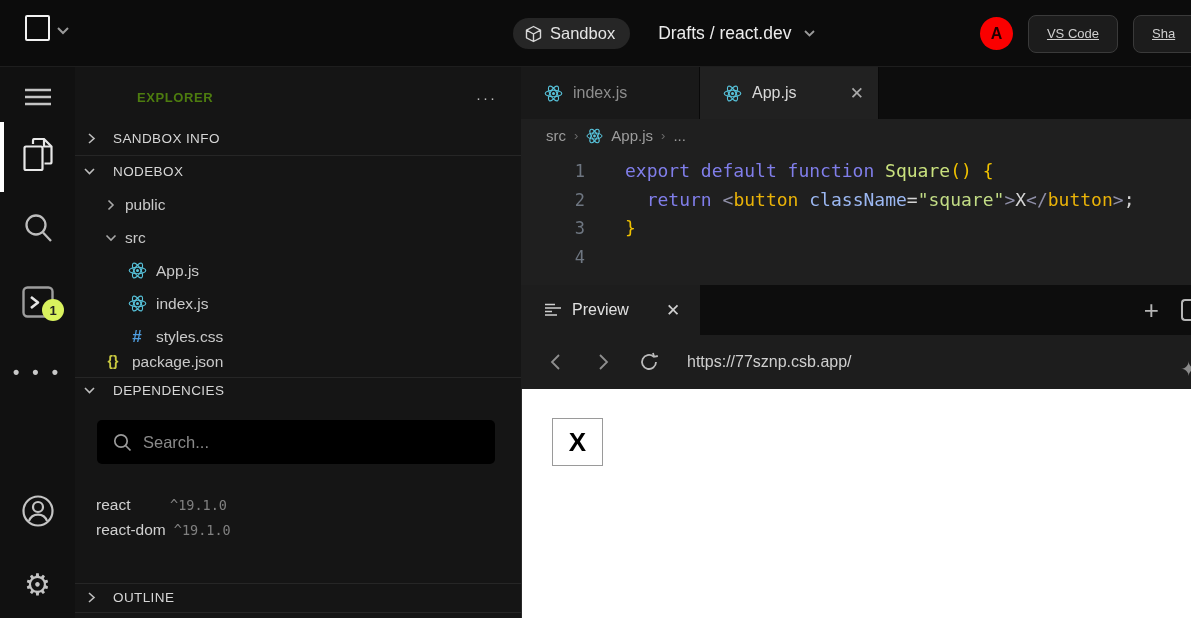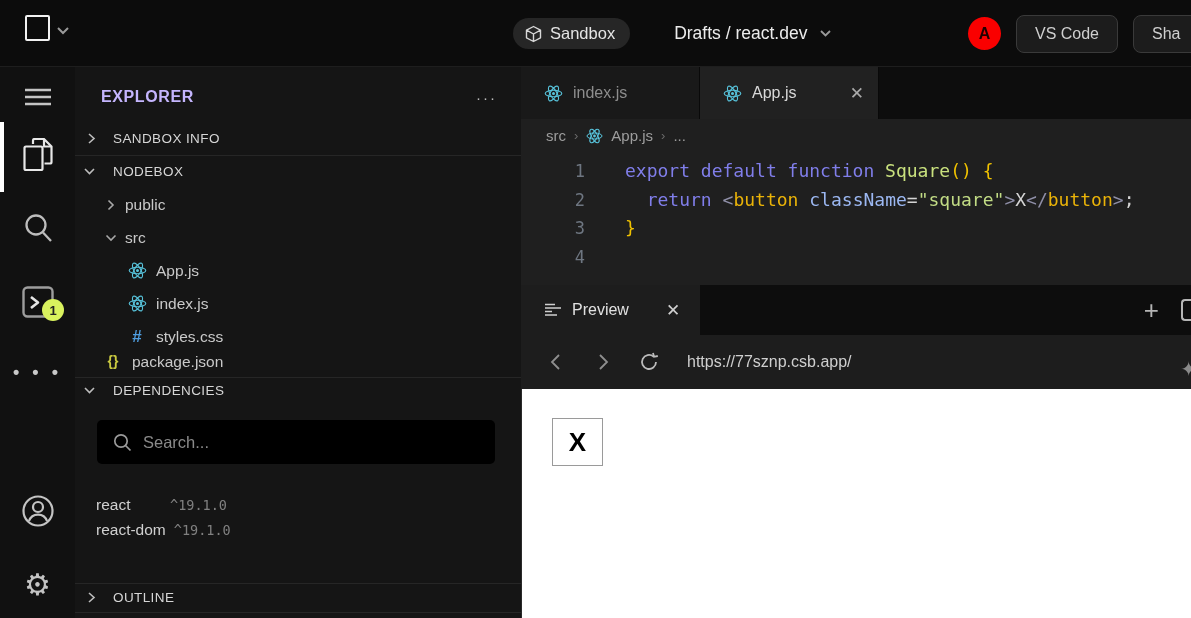--- a/index.html
+++ b/index.html
@@ -11,43 +11,43 @@
   }
   
   .topbar { position:absolute; left:0; top:0; width:1191px; height:67px;
     background:#0c0c0c; border-bottom:1px solid #1e1e1e; }
   .logo-box { position:absolute; left:25px; top:15px; width:25px; height:26px;
     border:2.5px solid #f2f2f2; border-radius:2px; }
   .logo-chevron { position:absolute; left:56px; top:26px; }
   .banner { position:absolute; left:97px; top:17px; height:32px; border-radius:16px;
     display:flex; align-items:center; gap:8px; padding:0 16px 0 18px;
     font-size:17px; font-weight:600; letter-spacing:.1px; }
-  .tb-center { position:absolute; left:513px; top:0; height:67px; display:flex; align-items:center; gap:15px; }
+  .tb-center { position:absolute; left:513px; top:0; height:67px; display:flex; align-items:center; gap:28px; }
   .sandbox-pill { height:31px; border-radius:16px; background:#262626; display:flex;
     align-items:center; gap:8px; padding:0 15px 0 12px; font-size:16.5px; color:#e4e4e4; }
-  .wt { font-size:17.5px; color:#ececec; display:flex; align-items:center; gap:12px;margin-left:29px; }
+  .wt { font-size:17.5px; color:#ececec; display:flex; align-items:center; gap:12px; }
   .tb-right { position:absolute; right:0; top:0; height:67px; display:flex; align-items:center; gap:15px; }
   .avatar { width:33px; height:33px; border-radius:50%; display:flex; align-items:center;
     justify-content:center; font-size:16px; font-weight:700; color:#200; }
   .tb-btn { height:38px; border-radius:8px; background:#1c1c1c; border:1px solid #3a3a3a;
-    color:#cfcfcf; font-size:16px; display:flex; align-items:center; padding:0 18px; }
+    color:#cfcfcf; font-size:13px; display:flex; align-items:center; padding:0 18px;text-decoration:underline; }
   .share-btn { width:70px; margin-right:-12px; }
   
   .activitybar { position:absolute; left:0; top:67px; width:75px; height:551px; background:#111; }
   .ab-item { position:absolute; left:0; width:75px; height:46px; display:flex;
     align-items:center; justify-content:center; color:#bdbdbd; }
   .ab-indicator { position:absolute; left:0; top:55px; width:4px; height:70px; background:#fff; }
   .ab-badge { position:absolute; left:42px; top:232px; width:22px; height:22px; border-radius:50%;
     display:flex; align-items:center; justify-content:center; font-size:13px; font-weight:700; color:#222; z-index:2; }
   .dots { letter-spacing:4px; font-size:18px; color:#c9c9c9; font-weight:700; }
   
   .sidebar { position:absolute; left:75px; top:67px; width:446px; height:551px; background:#151515; }
   .sb-header { position:absolute; left:0; top:12px; width:446px; height:36px; display:flex;
     align-items:center; padding:0 24px 0 26px; }
-  .sb-title { font-size:16px; font-weight:600; letter-spacing:.6px; color:#c4b5fd; flex:1; }
+  .sb-title { font-size:13px; font-weight:600; letter-spacing:.6px; color:#4d7c0f; flex:1;margin-left:36px; }
   .sb-sep { position:absolute; left:0; width:446px; height:0; border-top:1px solid #262626; }
   .row { position:absolute; left:0; width:446px; height:33px; display:flex; align-items:center; color:#cccccc; }
   .sec-label { font-size:13.5px; font-weight:400; letter-spacing:.4px; color:#d6d6d6;margin-left:12px; }
   .chev { display:inline-flex; width:16px; justify-content:center; color:#bdbdbd; }
   .tree-label { font-size:15.5px; color:#c9c9c9;text-align:center; }
   .tree-icon { display:inline-flex; width:20px; justify-content:center; margin-right:9px; }
   .clip-row { overflow:hidden; height:24px; align-items:flex-start; }
   .search-box { position:absolute; left:22px; top:353px; width:398px; height:44px; background:#000;
     border-radius:5px; display:flex; align-items:center; gap:11px; padding:0 16px; }
   .search-ph { font-size:16.5px; color:#8a8a8a; }

